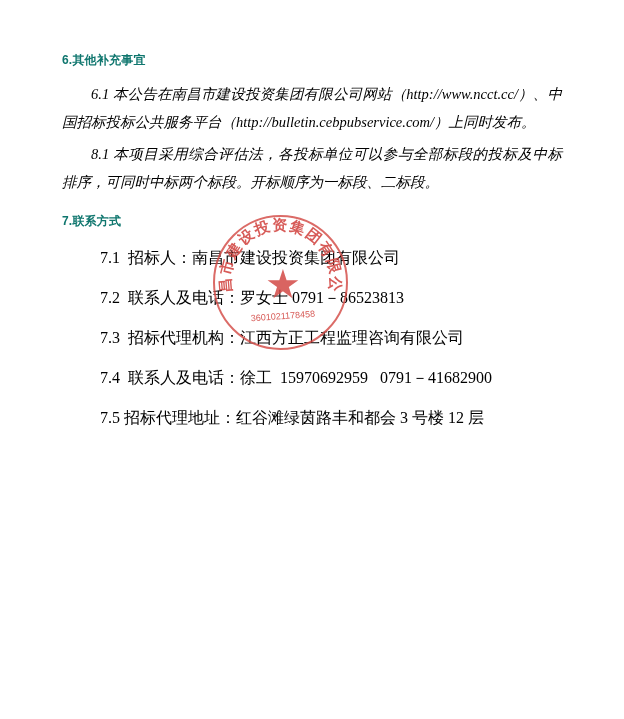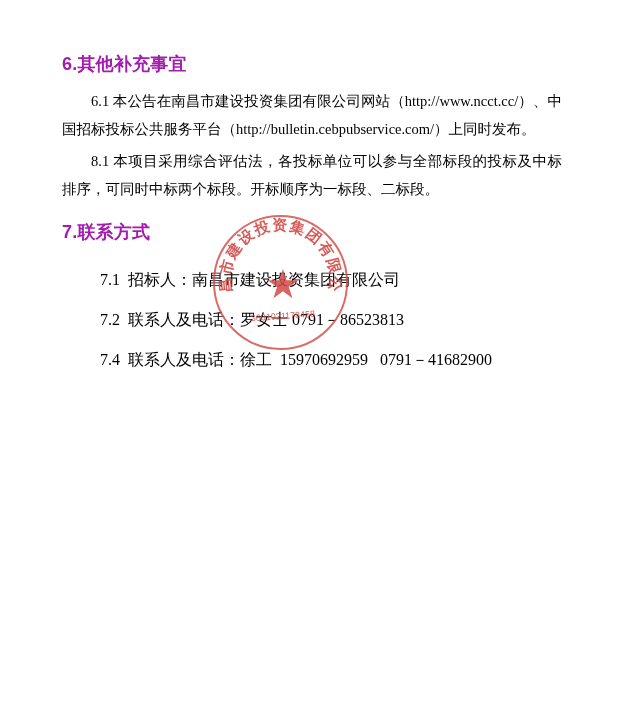--- a/index.html
+++ b/index.html
@@ -24,35 +24,36 @@
   }
   .content {
     position: absolute;
     left: 62px;
     top: 52px;
     width: 500px;
   }
   .heading {
     font-family: "Liberation Sans", "DejaVu Sans", sans-serif;
     font-weight: bold;
-    font-size: 18px;
+    font-size: 12px;
     letter-spacing: 0.2px;
     margin: 0 0 11px 0;
-    color: #a21caf;
+    color: #0f766e;
   }
   .heading.second {
     margin-top: 17px;
-    margin-bottom: 20px;
+    margin-bottom: 12px;
   }
   .para {
     font-size: 14.5px;
     line-height: 28px;
     text-align: justify;
     margin: 0 0 4px 0;
     text-indent: 29px;
+    font-style: italic;
   }
   .contact-line {
     font-size: 16px;
     line-height: 31px;
     margin: 9px;
     padding-left: 29px;
     white-space: pre;
   }
 
   
@@ -127,21 +128,23 @@
 
     <h2 class="heading">6.其他补充事宜</h2>
 
     <p class="para">6.1 本公告在南昌市建设投资集团有限公司网站（http://www.ncct.cc/）、中国招标投标公共服务平台（http://bulletin.cebpubservice.com/）上同时发布。</p>
     <p class="para">8.1 本项目采用综合评估法，各投标单位可以参与全部标段的投标及中标排序，可同时中标两个标段。开标顺序为一标段、二标段。</p>
 
     <h2 class="heading second">7.联系方式</h2>
 
     <p class="contact-line">7.1  招标人：南昌市建设投资集团有限公司</p>
     <p class="contact-line">7.2  联系人及电话：罗女士 0791－86523813</p>
+    <p class="contact-line">7.3  招标代理机构：江西方正工程监理咨询有限公司</p>
     <p class="contact-line">7.4  联系人及电话：徐工  15970692959   0791－41682900</p>
+    <p class="contact-line">7.5 招标代理地址：红谷滩绿茵路丰和都会 3 号楼 12 层</p>
 
   </div>
 
   <div class="seal">
     <div class="seal-circle"></div>
     <div class="seal-arc-text">
       <svg width="135" height="135" viewBox="0 0 135 135">
         <defs>
           <path id="arcpath" d="M 18,72 A 50,50 0 1 1 117,72" fill="none"></path>
         </defs>

